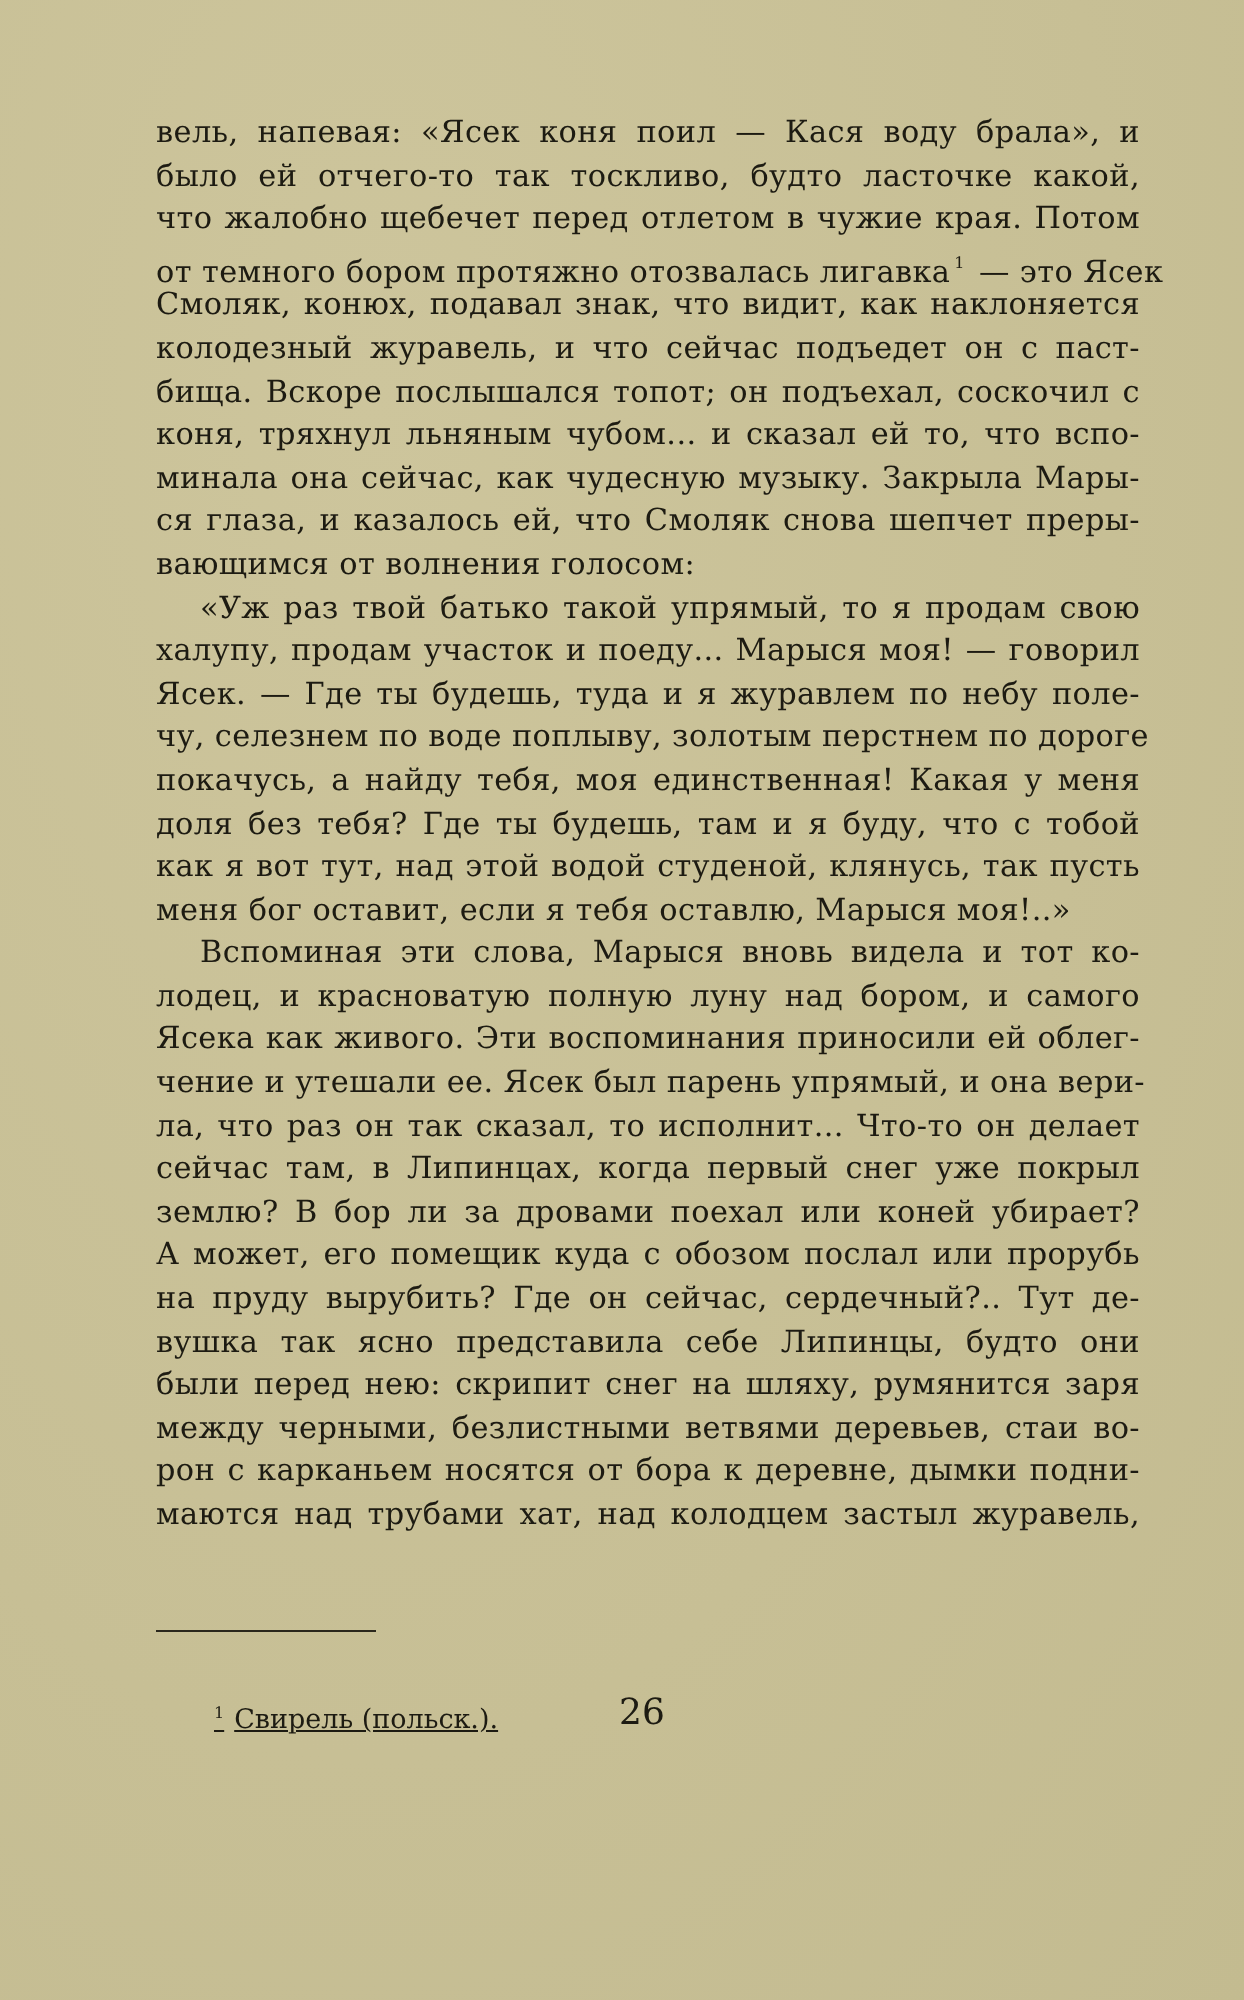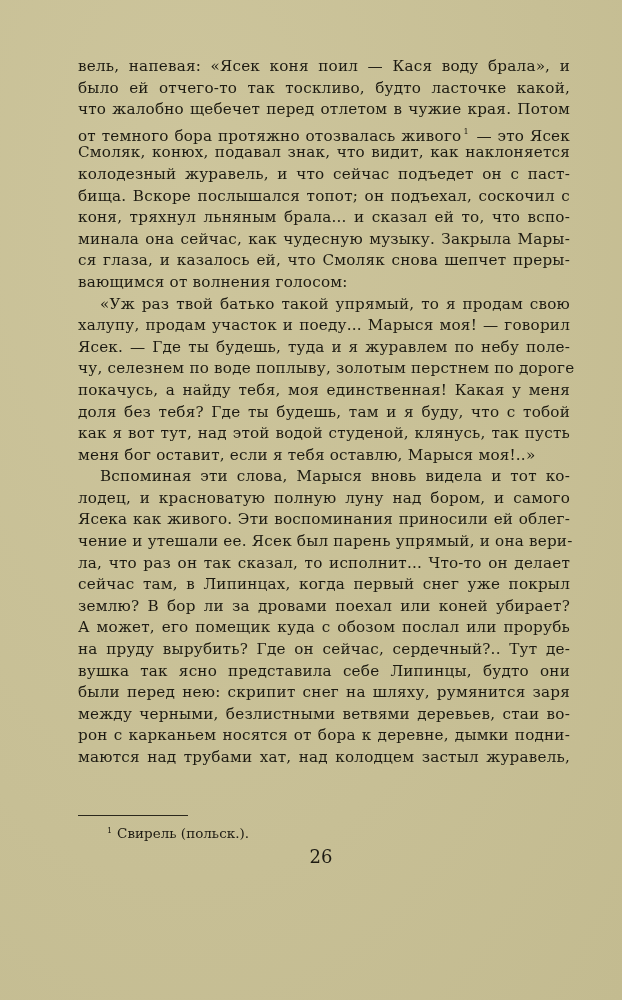--- a/index.html
+++ b/index.html
@@ -42,24 +42,25 @@
       position: absolute;
       left: 78px;
       top: 815px;
       width: 110px;
       height: 0;
       border-top: 1.3px solid #2a271c;
     }
     .footnote {
       position: absolute;
       left: 107px;
-      top: 822px;
+      top: 848px;
       font-size: 13.5px;
       line-height: 18px;
       white-space: nowrap;
+      text-decoration: underline;
     }
     .footnote sup {
       font-size: 8px;
       vertical-align: 5px;
       margin-right: 5px;
     }
     .page-number {
       position: absolute;
       left: 0;
       width: 622px;
@@ -75,25 +76,25 @@
       margin: 0 2px;
     }
   </style>
 </head>
 <body>
 
 <div class="page">
   <span class="line">вель, напевая: «Ясек коня поил — Кася воду брала», и</span>
   <span class="line">было ей отчего-то так тоскливо, будто ласточке какой,</span>
   <span class="line">что жалобно щебечет перед отлетом в чужие края. Потом</span>
-  <span class="line"><span>от темного бора протяжно отозвалась живого</span><span class="fn-mark">1</span> <span>— это Ясек</span></span>
+  <span class="line"><span>от темного бором протяжно отозвалась лигавка</span><span class="fn-mark">1</span> <span>— это Ясек</span></span>
   <span class="line">Смоляк, конюх, подавал знак, что видит, как наклоняется</span>
   <span class="line">колодезный журавель, и что сейчас подъедет он с паст-</span>
   <span class="line">бища. Вскоре послышался топот; он подъехал, соскочил с</span>
-  <span class="line">коня, тряхнул льняным брала... и сказал ей то, что вспо-</span>
+  <span class="line">коня, тряхнул льняным чубом... и сказал ей то, что вспо-</span>
   <span class="line">минала она сейчас, как чудесную музыку. Закрыла Мары-</span>
   <span class="line">ся глаза, и казалось ей, что Смоляк снова шепчет преры-</span>
   <span class="line last">вающимся от волнения голосом:</span>
   <span class="line indent">«Уж раз твой батько такой упрямый, то я продам свою</span>
   <span class="line">халупу, продам участок и поеду... Марыся моя! — говорил</span>
   <span class="line">Ясек. — Где ты будешь, туда и я журавлем по небу поле-</span>
   <span class="line">чу, селезнем по воде поплыву, золотым перстнем по дороге</span>
   <span class="line">покачусь, а найду тебя, моя единственная! Какая у меня</span>
   <span class="line">доля без тебя? Где ты будешь, там и я буду, что с тобой</span>
   <span class="line">как я вот тут, над этой водой студеной, клянусь, так пусть</span>

